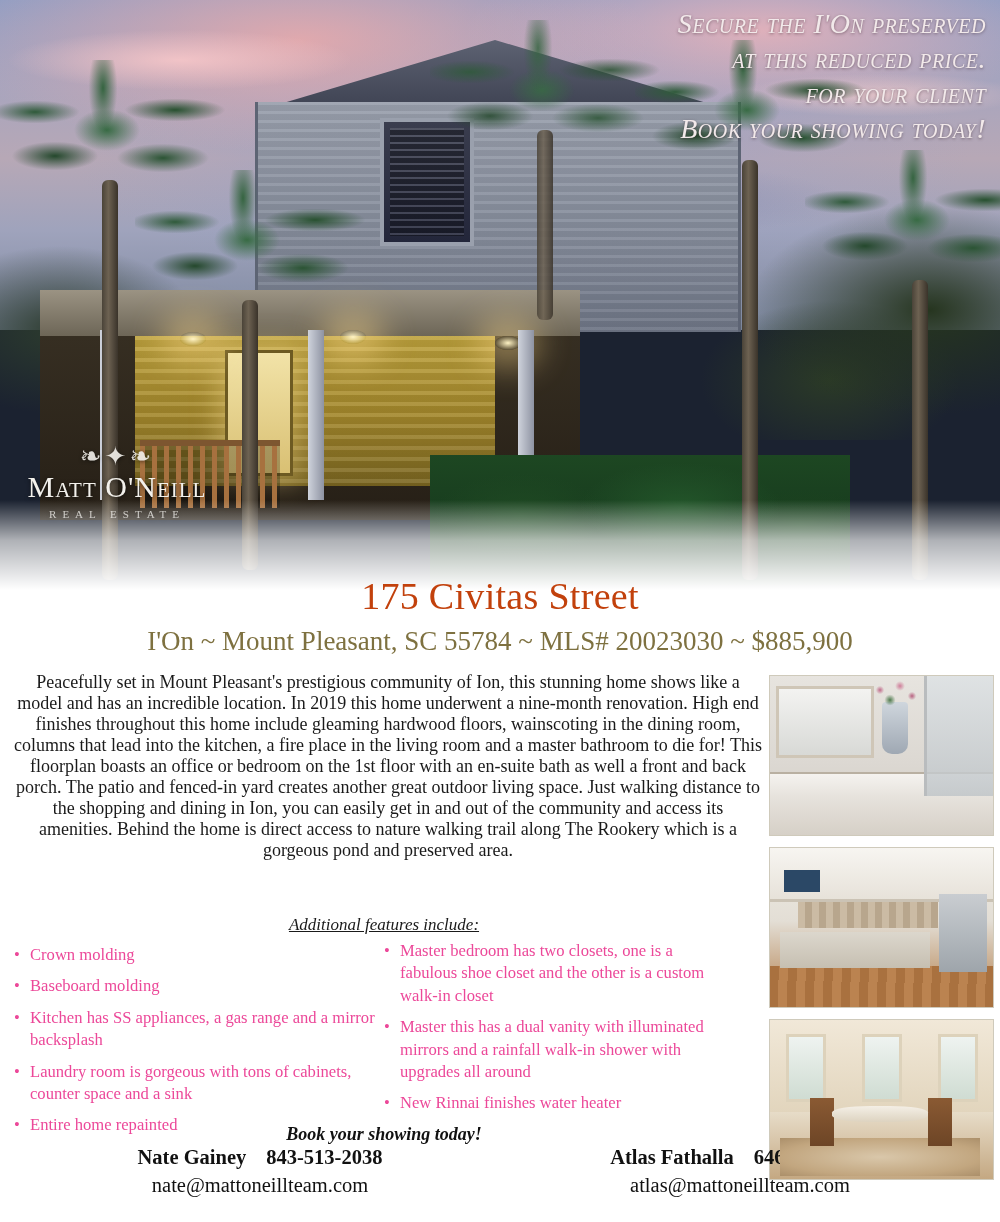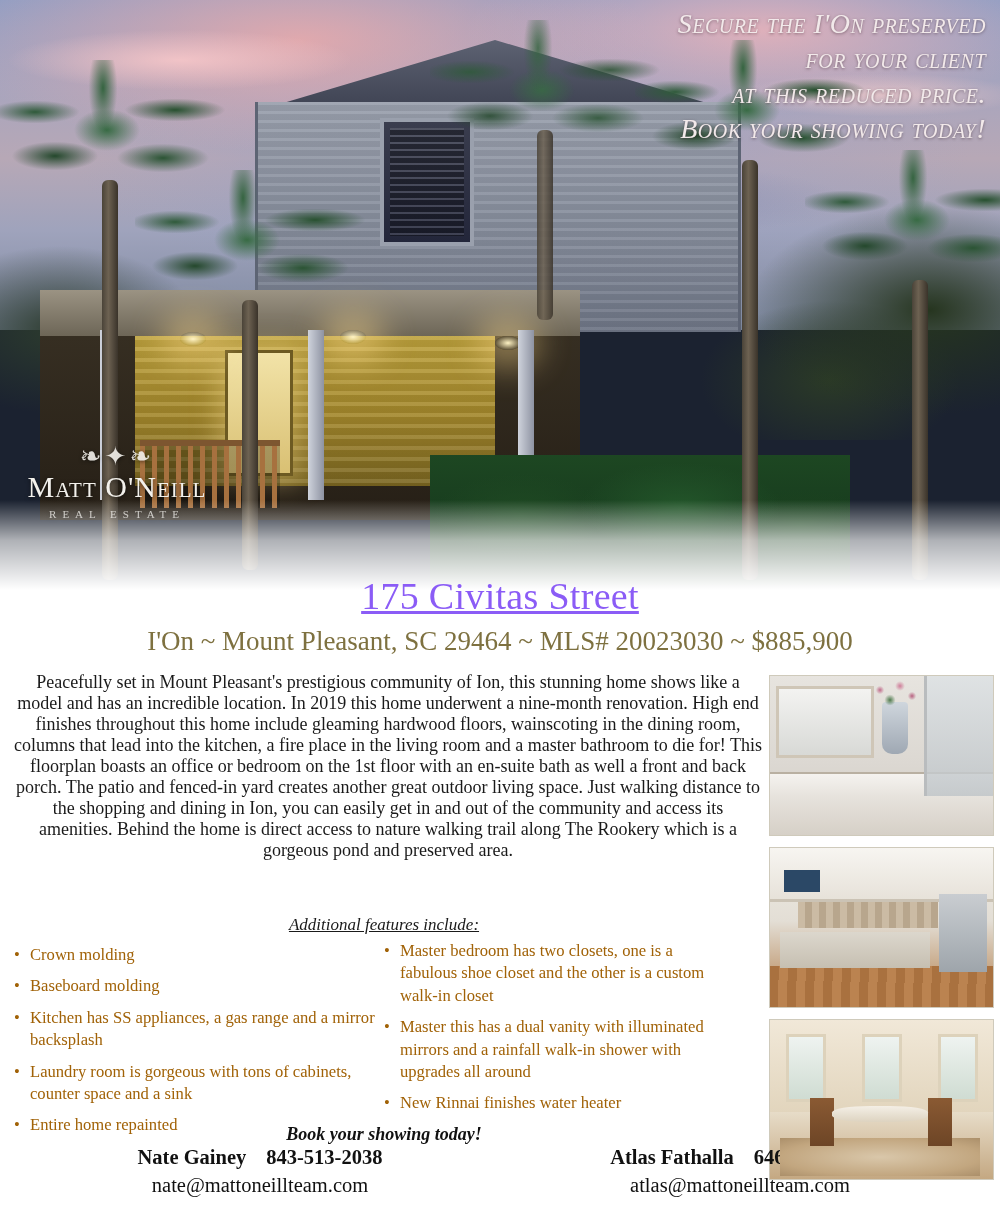--- a/index.html
+++ b/index.html
@@ -235,24 +235,23 @@
 
   
   .title-block {
     position: absolute;
     left: 0; top: 572px;
     width: 1000px;
     text-align: center;
   }
   .address {
     font-size: 38px;
-    color: #8b5cf6;
+    color: #c2410c;
     letter-spacing: 0.3px;
     line-height: 48px;
-    text-decoration: underline;
   }
   .subaddress {
     font-size: 27px;
     color: #7e7140;
     line-height: 38px;
     margin-top: 2px;
   }
 
   
   .content {
@@ -277,21 +276,21 @@
     font-style: italic;
     font-size: 17px;
     color: #1a1a1a;
   }
   .features-head span { text-decoration: underline; }
 
   .feat-col {
     position: absolute;
     font-size: 16.6px;
     line-height: 22.4px;
-    color: #a16207;
+    color: #ec4899;
   }
   .feat-col.left { left: 8px; top: 272px; width: 370px; }
   .feat-col.right { left: 378px; top: 268px; width: 330px; }
   .feat-col ul { margin: 0; padding-left: 22px; list-style: none; }
   .feat-col li {
     position: relative;
     margin-bottom: 9px;
   }
   .feat-col li:before {
     content: "•";
@@ -497,37 +496,37 @@
       <div class="crown"></div>
       <div class="trunk"></div>
     </div>
   <div class="palm p4">
       <div class="crown"></div>
       <div class="trunk"></div>
     </div>
 
   <div class="hero-headline">
     <div>Secure the I'On preserved</div>
+    <div>at this reduced price.</div>
     <div>for your client</div>
-    <div>at this reduced price.</div>
     <div>Book your showing today!</div>
   </div>
 
   <div class="logo">
     <div class="flourish">❧✦❧</div>
     <div class="name">Matt O'Neill</div>
     <div class="sub">REAL ESTATE</div>
   </div>
 
   <div class="fade-bottom"></div>
 </div>
 
 <div class="title-block">
   <div class="address">175 Civitas Street</div>
-  <div class="subaddress">I'On ~ Mount Pleasant, SC 29464 ~ MLS# 20023030 ~ $885,900</div>
+  <div class="subaddress">I'On ~ Mount Pleasant, SC 55784 ~ MLS# 20023030 ~ $885,900</div>
 </div>
 
 <div class="content">
 
   <div class="desc">Peacefully set in Mount Pleasant's prestigious community of Ion, this stunning home shows like a model and has an incredible location. In 2019 this home underwent a nine-month renovation. High end finishes throughout this home include gleaming hardwood floors, wainscoting in the dining room, columns that lead into the kitchen, a fire place in the living room and a master bathroom to die for! This floorplan boasts an office or bedroom on the 1st floor with an en-suite bath as well a front and back porch. The patio and fenced-in yard creates another great outdoor living space. Just walking distance to the shopping and dining in Ion, you can easily get in and out of the community and access its amenities. Behind the home is direct access to nature walking trail along The Rookery which is a gorgeous pond and preserved area.</div>
 
   <div class="features-head">
     <span>Additional features include:</span>
   </div>
 

